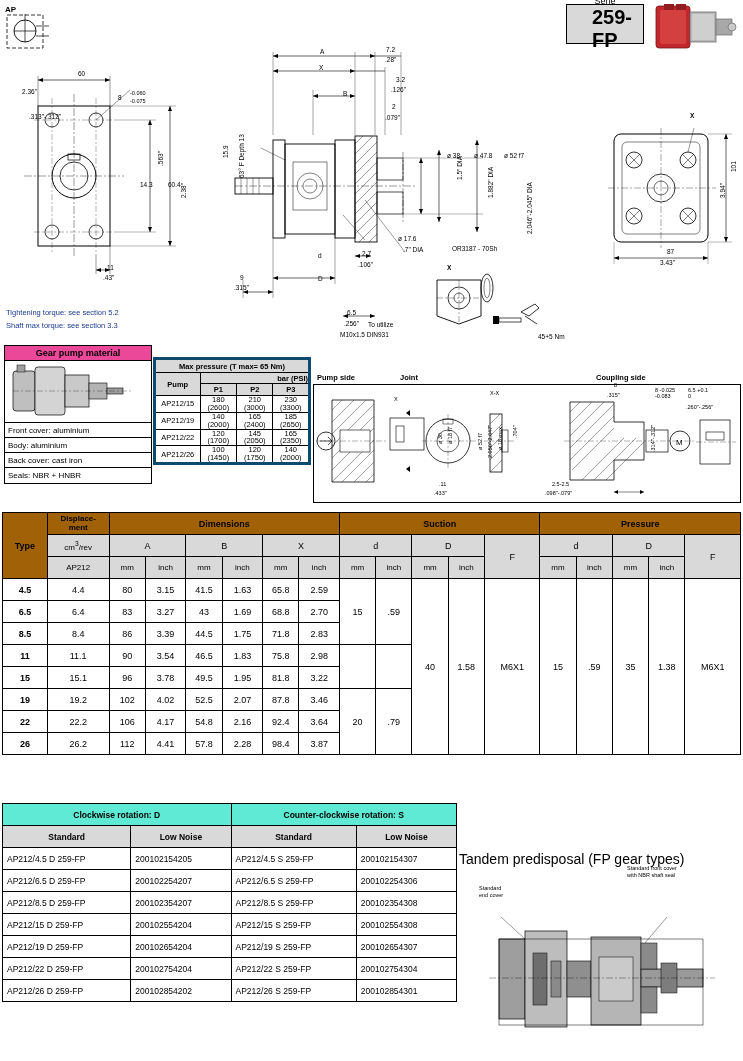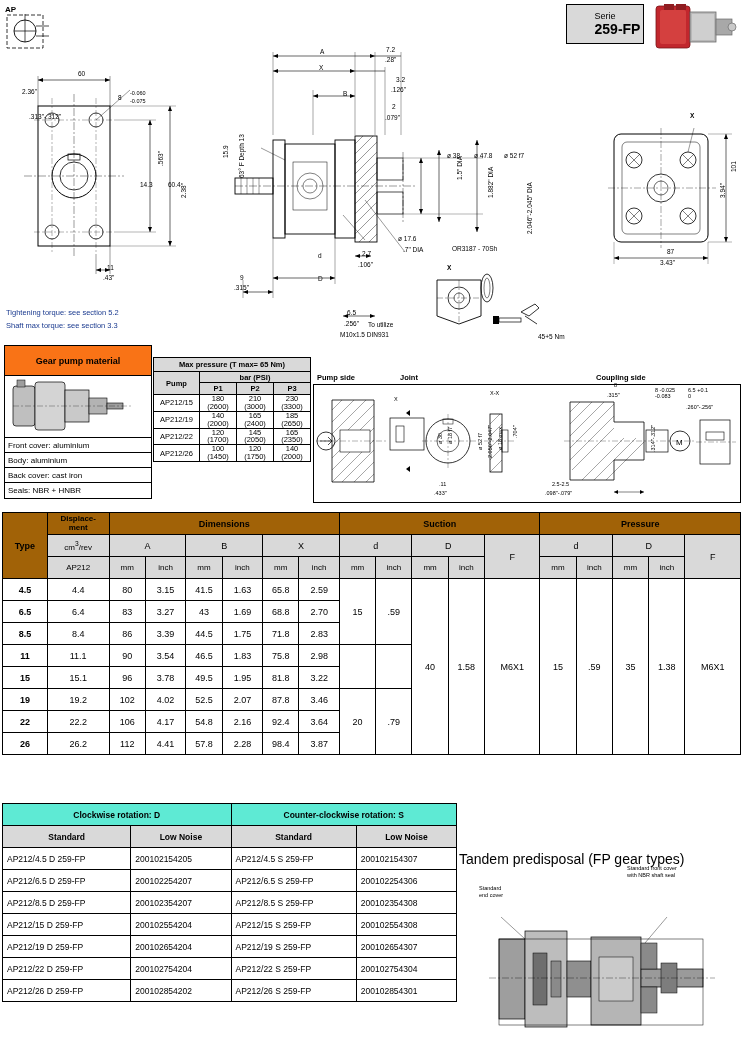--- a/index.html
+++ b/index.html
@@ -23,51 +23,51 @@
   .sm { font-size: 7.5px; }
   .bold { font-weight: bold; }
 
   
   .serie-badge {
     position: absolute; left: 566px; top: 4px; width: 78px; height: 40px;
     border: 1px solid #000; background: #d9d9d9;
     display: flex; flex-direction: column; align-items: center; justify-content: center;
   }
   .serie-badge .l1 { font-size: 9px; }
-  .serie-badge .l2 { font-size: 14px; font-weight: bold; margin-left: 25px; }
+  .serie-badge .l2 { font-size: 20px; font-weight: bold; margin-left: 25px; }
 
   
   .pump-photo { position: absolute; left: 654px; top: 2px; width: 86px; height: 52px; }
 
   
   .ap-box { position: absolute; left: 5px; top: 4px; width: 58px; height: 48px; }
 
   
   .note { position: absolute; font-size: 7.5px; color: #1a3a8f; }
 
   
   .mat-table {
     position: absolute; left: 4px; top: 345px; width: 148px;
     border: 1px solid #000; border-collapse: collapse;
   }
   .mat-hdr {
-    height: 30px; background: #f97316; border-bottom: 1px solid #000;
+    height: 15px; background: #ec4899; border-bottom: 1px solid #000;
     font-size: 9px; font-weight: bold; display: flex; align-items: center; justify-content: center;
   }
   .mat-img { height: 62px; border-bottom: 1px solid #000; position: relative; background:#fff; }
   .mat-row {
     height: 15px; border-bottom: 1px solid #000; font-size: 8px;
     display: flex; align-items: center; padding-left: 3px;
   }
   .mat-row:last-child { border-bottom: none; }
 
   
   .pr-table {
     position: absolute; left: 153px; top: 357px; width: 158px;
-    border: 1px solid #0c4a6e; border-collapse: collapse; font-size: 7.5px;
+    border: 3px solid #0c4a6e; border-collapse: collapse; font-size: 7.5px;
   }
   .pr-table td, .pr-table th { border: 1px solid #000; text-align: center; padding: 0; }
   .pr-hdr { background: #d9d9d9; font-weight: bold; }
 
   
   .main-table {
     position: absolute; left: 2px; top: 512px; width: 739px;
     border-collapse: collapse; font-size: 9px;
   }
   .main-table td, .main-table th {
@@ -411,21 +411,21 @@
     <div class="mat-row">Seals: NBR + HNBR</div>
   </div>
 
   <table class="pr-table">
     <tbody>
         <tr>
       <td class="pr-hdr" colspan="4" style="height:14px;">Max pressure (T max= 65 Nm)</td>
     </tr>
     <tr>
       <td class="pr-hdr" rowspan="2" style="width:46px;">Pump</td>
-      <td class="pr-hdr" colspan="3" style="height:11px;">bar (PSI)</td>
+      <td class="pr-hdr" colspan="3" style="height:11px;text-align:right;">bar (PSI)</td>
     </tr>
     <tr>
       <td class="pr-hdr" style="width:37px; height:12px;">P1</td>
       <td class="pr-hdr" style="width:37px;">P2</td>
       <td class="pr-hdr" style="width:37px;text-align:center;">P3</td>
     </tr>
     <tr>
       <td>AP212/15</td>
       <td style="white-space:pre-line; line-height:1.05;">180
 (2600)</td>

